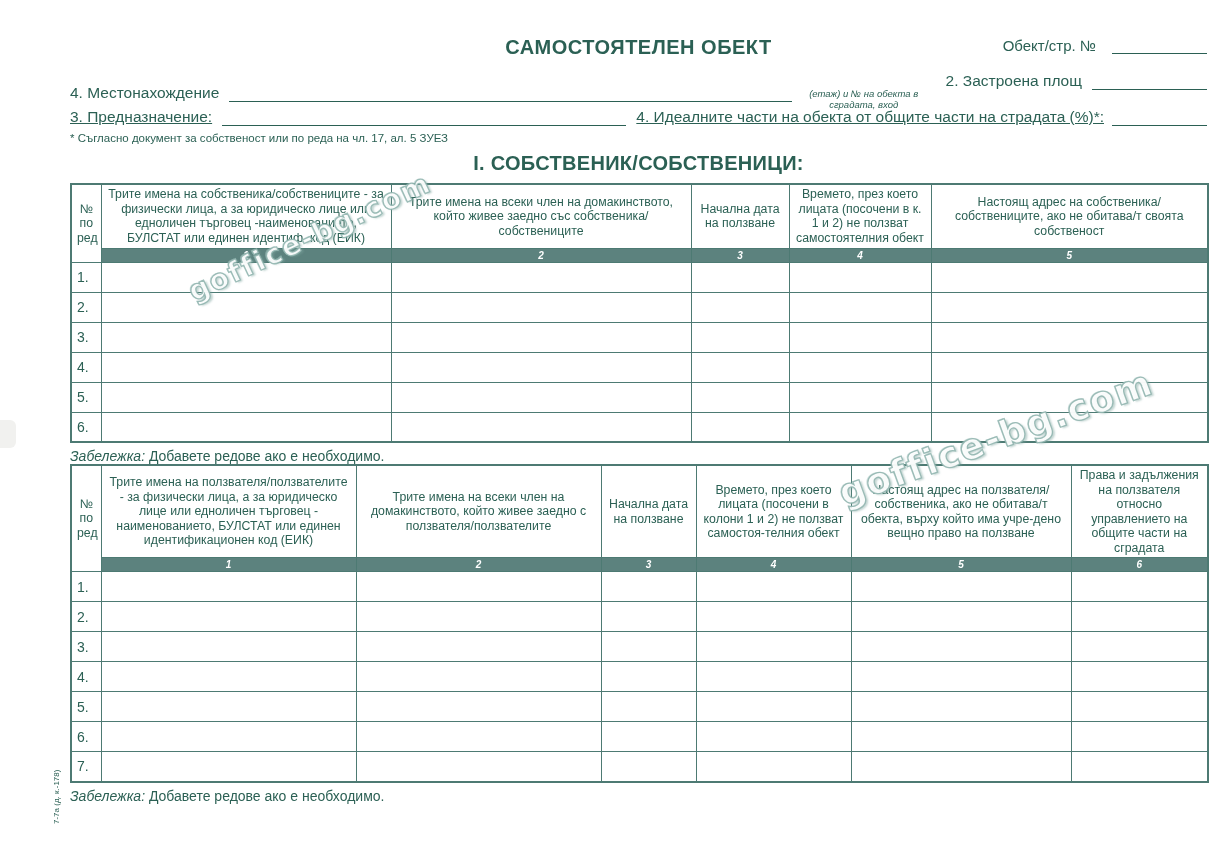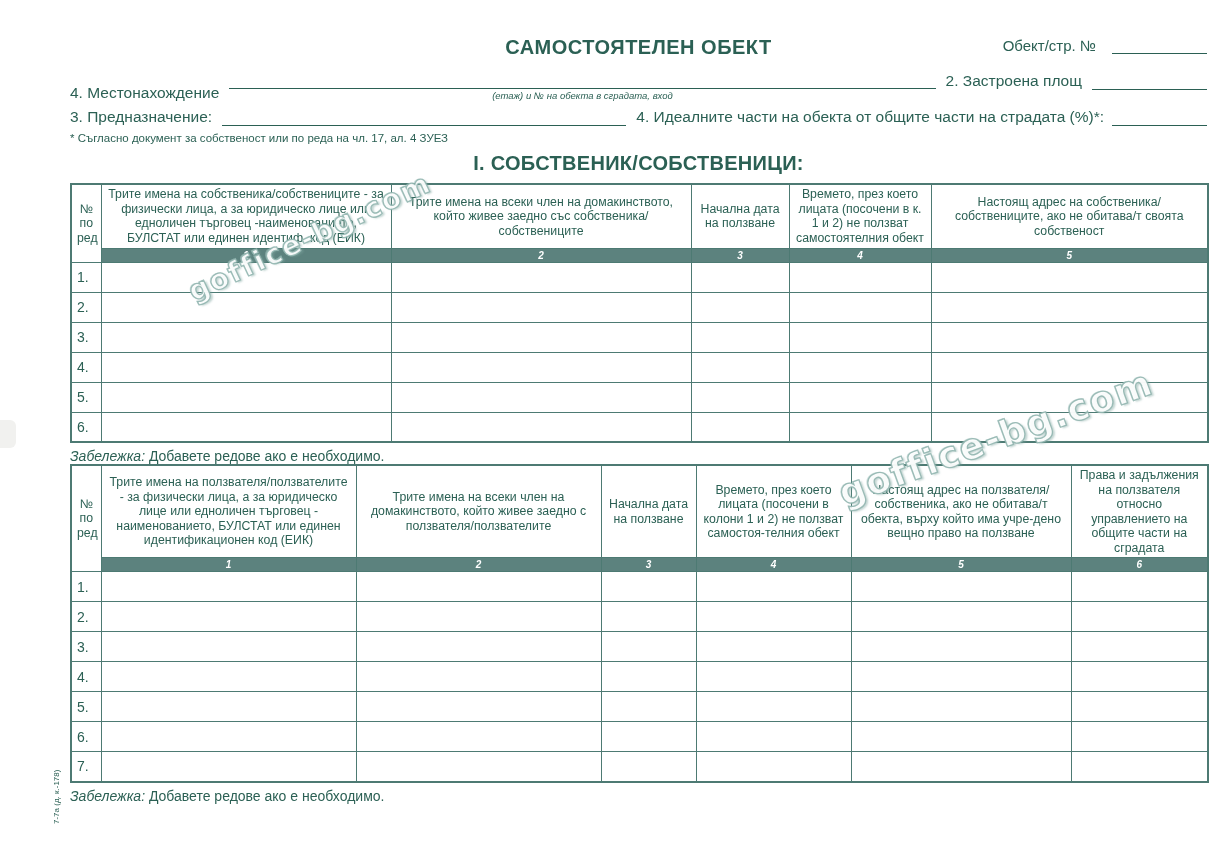--- a/index.html
+++ b/index.html
@@ -27,27 +27,27 @@
     position:absolute;left:50%;transform:translateX(-50%);
     font-size:20px;font-weight:bold;letter-spacing:.5px;white-space:nowrap;
   }
   .obj-group{position:absolute;right:0;top:1px;display:flex;align-items:flex-end;}
   .obj-group .lbl{font-size:15px;margin-right:8px;white-space:nowrap;}
   .line{
     display:inline-block;border-bottom:1.6px solid var(--ink);height:15px;
   }
   .field-row{display:flex;align-items:flex-end;margin-bottom:4px;}
   .field-row .lbl{font-size:15.5px;white-space:nowrap;}
-  .fill{flex:1;display:flex;flex-direction:column;margin:0 10px;}
+  .fill{flex:1;display:flex;flex-direction:row;margin:0 10px;}
   .fill .line{width:100%;}
   .caption{
     font-size:9.5px;font-style:italic;text-align:center;margin-top:1px;height:12px;
   }
   .row1{margin-top:8px;}
-  .row2{margin-top:6px;margin-bottom:2px;}
+  .row2{margin-top:6px;margin-bottom:2px;text-decoration:underline;}
   .row2 .line.grow{flex:1;margin:0 10px;}
   .line.w115{width:115px;margin-left:10px;}
   .line.w95{width:95px;margin-left:8px;}
   .footnote{font-size:11.5px;margin-top:6px;}
   .section-title{
     text-align:center;font-size:20px;font-weight:bold;letter-spacing:.3px;
     margin-top:8px;margin-bottom:8px;
   }
   .section-title.second{margin-top:10px;}
   
@@ -122,21 +122,21 @@
       <span class="line w115" style="margin-bottom:12px;"></span>
     </div>
 
     <div class="field-row row2">
       <span class="lbl">3.  Предназначение:</span>
       <span class="line grow"></span>
       <span class="lbl">4.  Идеалните  части  на  обекта  от  общите  части  на  страдата  (%)*:</span>
       <span class="line w95"></span>
     </div>
 
-    <div class="footnote">*  Съгласно  документ  за  собственост  или  по  реда  на  чл.  17,  ал.  4  ЗУЕЗ</div>
+    <div class="footnote">*  Съгласно  документ  за  собственост  или  по  реда  на  чл.  17,  ал.  5  ЗУЕЗ</div>
 
     <div class="section-title">I. СОБСТВЕНИК/СОБСТВЕНИЦИ:</div>
 
     <table id="table1">
         <colgroup>
           <col style="width: 30px;">
           <col style="width: 290px;">
           <col style="width: 300px;">
           <col style="width: 98px;">
           <col style="width: 142px;">

